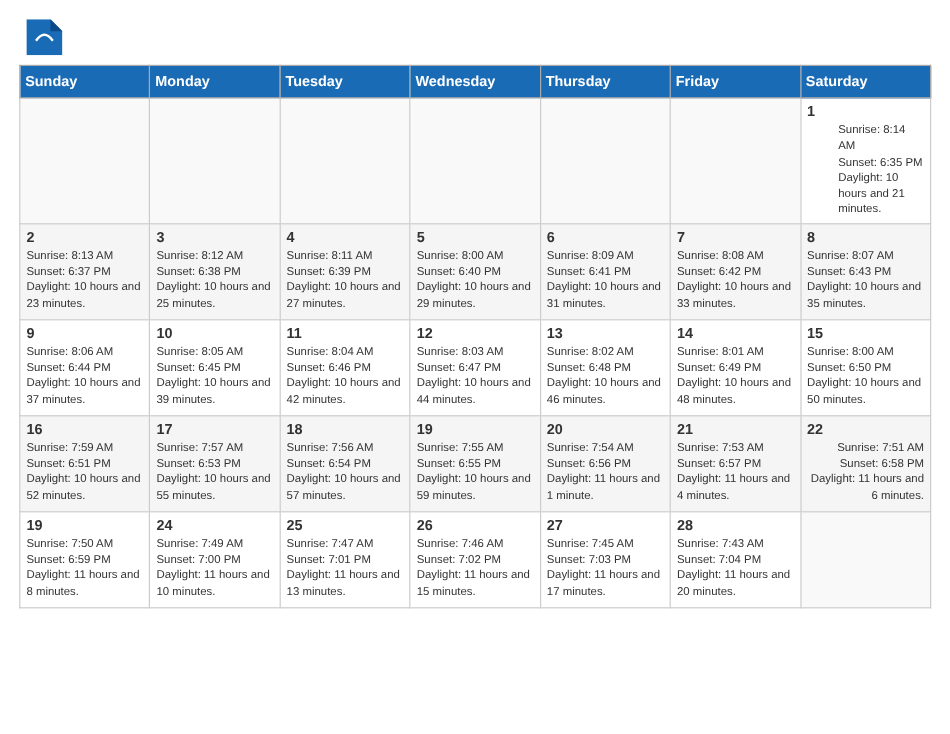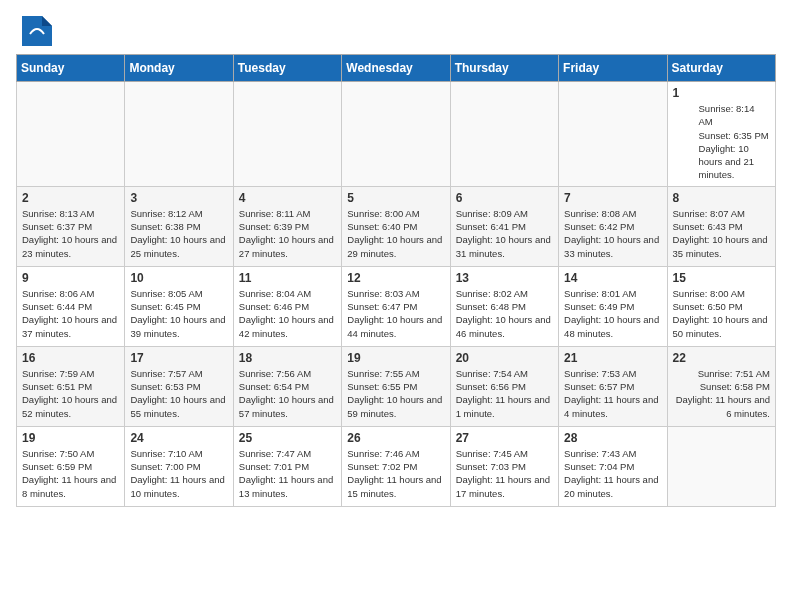--- a/index.html
+++ b/index.html
@@ -235,21 +235,21 @@
       </tr>
       <tr>
         <td>
           <span class="day-num">19</span>
           <div class="day-info" style="white-space: pre-line;">Sunrise: 7:50 AM
 Sunset: 6:59 PM
 Daylight: 11 hours and 8 minutes.</div>
         </td>
         <td>
           <span class="day-num">24</span>
-          <div class="day-info" style="white-space: pre-line;">Sunrise: 7:10 AM
+          <div class="day-info" style="white-space: pre-line;">Sunrise: 7:49 AM
 Sunset: 7:00 PM
 Daylight: 11 hours and 10 minutes.</div>
         </td>
         <td>
           <span class="day-num">25</span>
           <div class="day-info" style="white-space: pre-line;">Sunrise: 7:47 AM
 Sunset: 7:01 PM
 Daylight: 11 hours and 13 minutes.</div>
         </td>
         <td>

